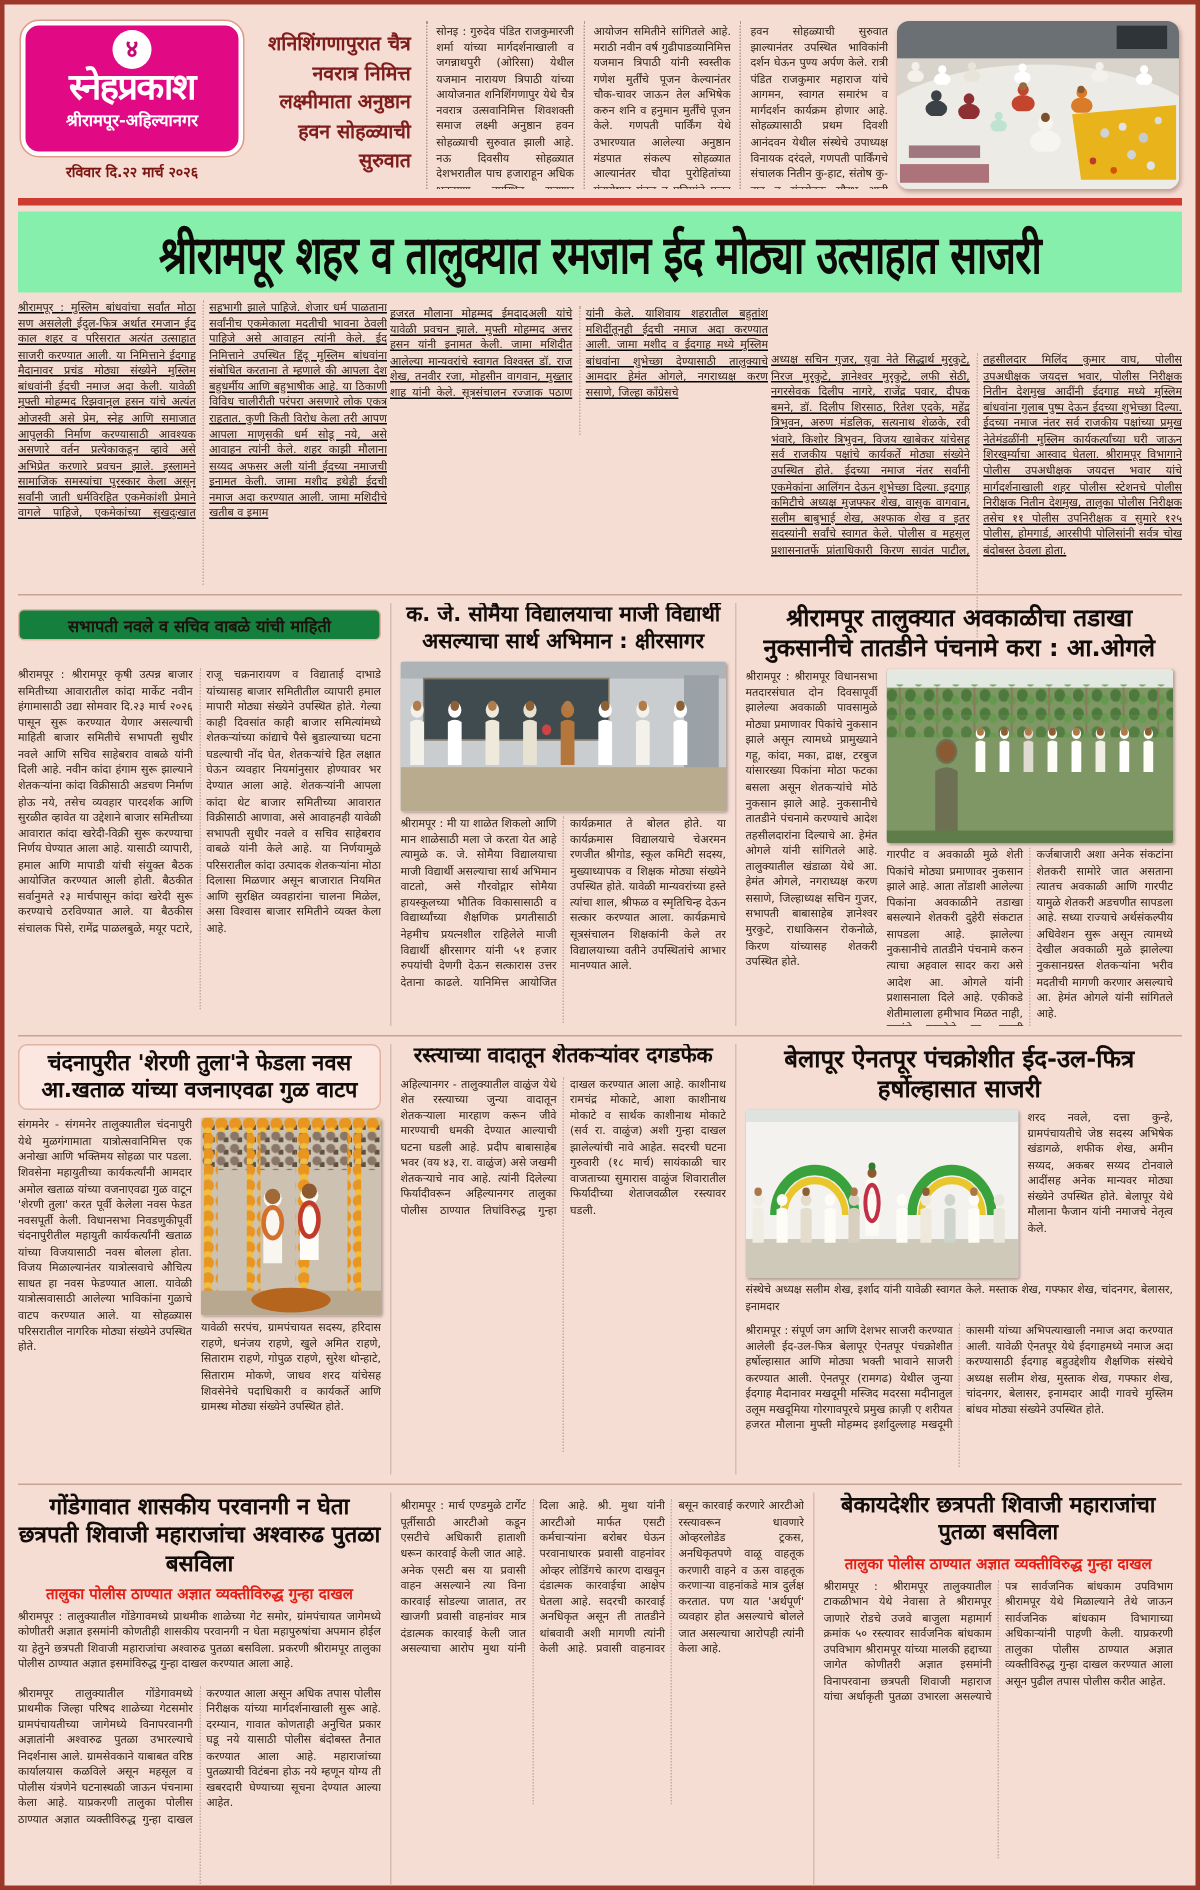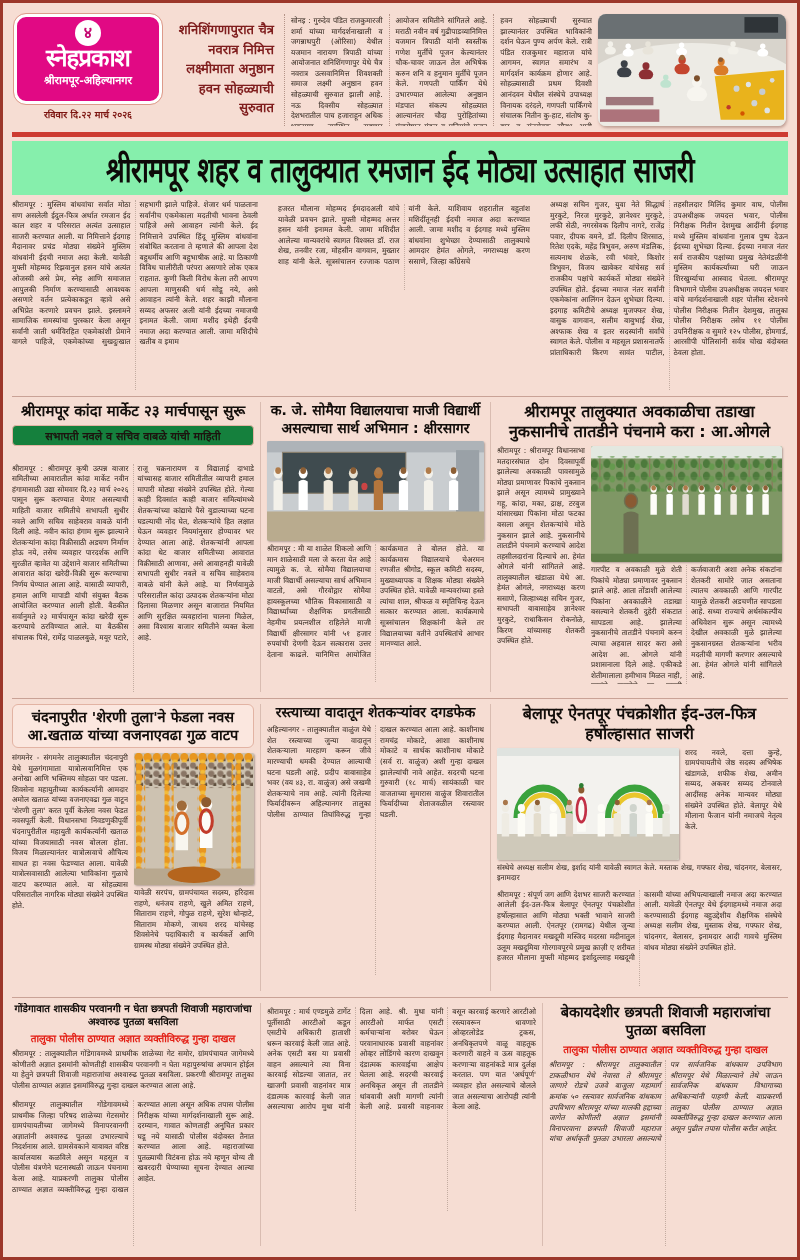--- a/index.html
+++ b/index.html
@@ -20,26 +20,26 @@
   .hdr-photo svg, .ph svg { width:100%; height:100%; display:block; }
   
   .red-bar { height:5px; background:#cd3b31; margin:2px 0 4px; }
   .hl-band { background:#86efac; height:54px; display:flex; align-items:center; justify-content:center; overflow:hidden; }
   .lead-hl { font-size:27px; font-weight:bold; white-space:nowrap; letter-spacing:-.5px; transform:scale(.98,1.28); color:#0d0a08; }
   
   .bt { font-size:7.35px; line-height:1.44; text-align:justify; color:#2c2118; overflow:hidden; }
   .c2 { column-count:2; column-gap:9px; column-rule:1px dotted #c3aca1; }
   .c3 { column-count:3; column-gap:9px; column-rule:1px dotted #c3aca1; }
   
-  .lead-row { display:flex; gap:20px; margin-top:5px; height:190px; }
+  .lead-row { display:flex; gap:2px; margin-top:5px; height:190px;text-decoration:underline; }
   .ls-left { width:246px; }
   .ls-mid { width:252px; display:flex; flex-direction:row; }
   .ls-photo { height:96px; border-radius:3px; overflow:hidden; box-shadow:1px 1px 2px rgba(0,0,0,.3); }
   .ls-mid .bt { margin-top:4px; flex:1; }
-  .ls-right { flex:1; }
+  .ls-right { flex:1;margin-top:35px; }
   .ls-left, .ls-mid-text, .ls-right { height:190px; }
   
   .row { display:flex; margin-top:6px; border-top:1px solid #c9a296; padding-top:5px; }
   .art { padding:0 6px; border-left:1px solid #d9bcb1; overflow:hidden; }
   .art:first-child { border-left:none; padding-left:0; }
   .hl { font-weight:bold; text-align:center; color:#120d0a; line-height:1.25; }
   .sub-box { background:#15803d; border:1px solid #e3b4a4; border-radius:4px; font-weight:bold; font-size:11px; text-align:center; padding:2px 1px; margin:4px 0; color:#1c130e; }
   .red-sub { color:#e32016; font-weight:bold; font-size:10px; text-align:center; margin:3px 0 4px; }
   .ph { overflow:hidden; border-radius:2px; background:#ccc; box-shadow:1px 1px 2px rgba(0,0,0,.28); }
   
@@ -64,27 +64,27 @@
   .d-names { flex:1; margin-top:3px; }
   .art-e { width:230px; } .e-hl { font-size:14px; }
   .e-body { height:250px; margin-top:4px; }
   .art-f { flex:1; } .f-hl { font-size:16px; }
   .f-flex { display:flex; gap:6px; margin-top:4px; height:112px; }
   .f-photo { width:182px; flex:none; }
   .f-side { flex:1; height:112px; }
   .f-cap { height:24px; margin-top:3px; font-size:7.3px; }
   .f-body { height:96px; margin-top:3px; }
   
-  .art-g { width:248px; } .g-hl { font-size:10px; }
+  .art-g { width:248px; } .g-hl { font-size:15px; }
   .g-lead { height:48px; margin-bottom:3px; }
   .g-body { height:146px; }
   .art-h { width:282px; } .h-hl { font-size:12.5px; background:#efebe3; padding:4px 2px; border-radius:3px; }
   .h-body { height:204px; margin-top:4px; }
   .art-i { flex:1; } .i-hl { font-size:14.5px; }
-  .i-body { height:186px;font-style:italic; }
+  .i-body { height:186px; }
 </style>
 </head>
 <body>
 
 <svg width="0" height="0" style="position:absolute" aria-hidden="true">
   <defs>
     <symbol id="sym-person" viewBox="0 0 10 22">
         <circle cx="5" cy="3" r="2.7"></circle>
         <path d="M2.2 7.2 Q5 5.6 7.8 7.2 L7.8 22 L2.2 22 Z"></path>
       </symbol>
@@ -202,21 +202,20 @@
             <circle cx="210.5" cy="54" r="2.2" fill="#8a5f38"></circle>
         </svg>
       </div>
       <div class="ls-mid-text bt c2" style="height:86px;">हजरत मौलाना मोहम्मद ईमदादअली यांचे यावेळी प्रवचन झाले. मुफ्ती मोहम्मद अत्तर हसन यांनी इनामत केली. जामा मशिदीत आलेल्या मान्यवरांचे स्वागत विश्वस्त डॉ. राज शेख, तनवीर रजा, मोहसीन वागवान, मुख्तार शाह यांनी केले. सूत्रसंचालन रज्जाक पठाण यांनी केले. याशिवाय शहरातील बहुतांश मशिदींतूनही ईदची नमाज अदा करण्यात आली. जामा मशीद व ईदगाह मध्ये मुस्लिम बांधवांना शुभेच्छा देण्यासाठी तालुक्याचे आमदार हेमंत ओगले, नगराध्यक्ष करण ससाणे, जिल्हा काँग्रेसचे</div>
     </div>
     <div class="ls-right bt c2">अध्यक्ष सचिन गुजर, युवा नेते सिद्धार्थ मुरकुटे, निरज मुरकुटे, ज्ञानेश्वर मुरकुटे, लफी सेठी, नगरसेवक दिलीप नागरे, राजेंद्र पवार, दीपक बमने, डॉ. दिलीप शिरसाठ, रितेश एदके, महेंद्र त्रिभुवन, अरुण मंडलिक, सत्यनाथ शेळके, रवी भंवारे, किशोर त्रिभुवन, विजय खाबेकर यांचेसह सर्व राजकीय पक्षांचे कार्यकर्ते मोठ्या संख्येने उपस्थित होते. ईदच्या नमाज नंतर सर्वांनी एकमेकांना आलिंगन देऊन शुभेच्छा दिल्या. इदगाह कमिटीचे अध्यक्ष मुजफ्फर शेख, वासुक वागवान, सलीम बाबुभाई शेख, अश्फाक शेख व इतर सदस्यांनी सर्वांचे स्वागत केले. पोलीस व महसूल प्रशासनातर्फे प्रांताधिकारी किरण सावंत पाटील, तहसीलदार मिलिंद कुमार वाघ, पोलीस उपअधीक्षक जयदत्त भवार, पोलीस निरीक्षक नितीन देशमुख आदींनी ईदगाह मध्ये मुस्लिम बांधवांना गुलाब पुष्प देऊन ईदच्या शुभेच्छा दिल्या. ईदच्या नमाज नंतर सर्व राजकीय पक्षांच्या प्रमुख नेतेमंडळींनी मुस्लिम कार्यकर्त्यांच्या घरी जाऊन शिरखुर्म्याचा आस्वाद घेतला. श्रीरामपूर विभागाने पोलीस उपअधीक्षक जयदत्त भवार यांचे मार्गदर्शनाखाली शहर पोलीस स्टेशनचे पोलीस निरीक्षक नितीन देशमुख, तालुका पोलीस निरीक्षक तसेच ११ पोलीस उपनिरीक्षक व सुमारे १२५ पोलीस, होमगार्ड, आरसीपी पोलिसांनी सर्वत्र चोख बंदोबस्त ठेवला होता.</div>
   </div>
 
   <div class="row">
     <div class="art art-a">
-      <div class="hl a-hl">श्रीरामपूर कांदा मार्केट २३ मार्चपासून सुरू</div>
       <div class="sub-box">सभापती नवले व सचिव वाबळे यांची माहिती</div>
       <div class="a-body bt c2">श्रीरामपूर : श्रीरामपूर कृषी उत्पन्न बाजार समितीच्या आवारातील कांदा मार्केट नवीन हंगामासाठी उद्या सोमवार दि.२३ मार्च २०२६ पासून सुरू करण्यात येणार असल्याची माहिती बाजार समितीचे सभापती सुधीर नवले आणि सचिव साहेबराव वाबळे यांनी दिली आहे. नवीन कांदा हंगाम सुरू झाल्याने शेतकऱ्यांना कांदा विक्रीसाठी अडचण निर्माण होऊ नये, तसेच व्यवहार पारदर्शक आणि सुरळीत व्हावेत या उद्देशाने बाजार समितीच्या आवारात कांदा खरेदी-विक्री सुरू करण्याचा निर्णय घेण्यात आला आहे. यासाठी व्यापारी, हमाल आणि मापाडी यांची संयुक्त बैठक आयोजित करण्यात आली होती. बैठकीत सर्वानुमते २३ मार्चपासून कांदा खरेदी सुरू करण्याचे ठरविण्यात आले. या बैठकीस संचालक पिसे, रामेंद्र पाळलबुळे, मयूर पटारे, राजू चक्रनारायण व विद्याताई दाभाडे यांच्यासह बाजार समितीतील व्यापारी हमाल मापारी मोठ्या संख्येने उपस्थित होते. गेल्या काही दिवसांत काही बाजार समित्यांमध्ये शेतकऱ्यांच्या कांद्याचे पैसे बुडाल्याच्या घटना घडल्याची नोंद घेत, शेतकऱ्यांचे हित लक्षात घेऊन व्यवहार नियमांनुसार होण्यावर भर देण्यात आला आहे. शेतकऱ्यांनी आपला कांदा थेट बाजार समितीच्या आवारात विक्रीसाठी आणावा, असे आवाहनही यावेळी सभापती सुधीर नवले व सचिव साहेबराव वाबळे यांनी केले आहे. या निर्णयामुळे परिसरातील कांदा उत्पादक शेतकऱ्यांना मोठा दिलासा मिळणार असून बाजारात नियमित आणि सुरक्षित व्यवहारांना चालना मिळेल, असा विश्वास बाजार समितीने व्यक्त केला आहे.</div>
     </div>
     <div class="art art-b">
       <div class="hl b-hl">क. जे. सोमैया विद्यालयाचा माजी विद्यार्थी असल्याचा सार्थ अभिमान : क्षीरसागर</div>
       <div class="ph b-photo">
         <svg viewBox="0 0 225 88" preserveAspectRatio="none">
           <rect width="225" height="88" fill="#c9cdd0"></rect>
           <rect width="225" height="10" fill="#aeb3b8"></rect>
           <rect x="16" y="10" width="128" height="36" fill="#3f4b4f" stroke="#8a7f6c"></rect>

